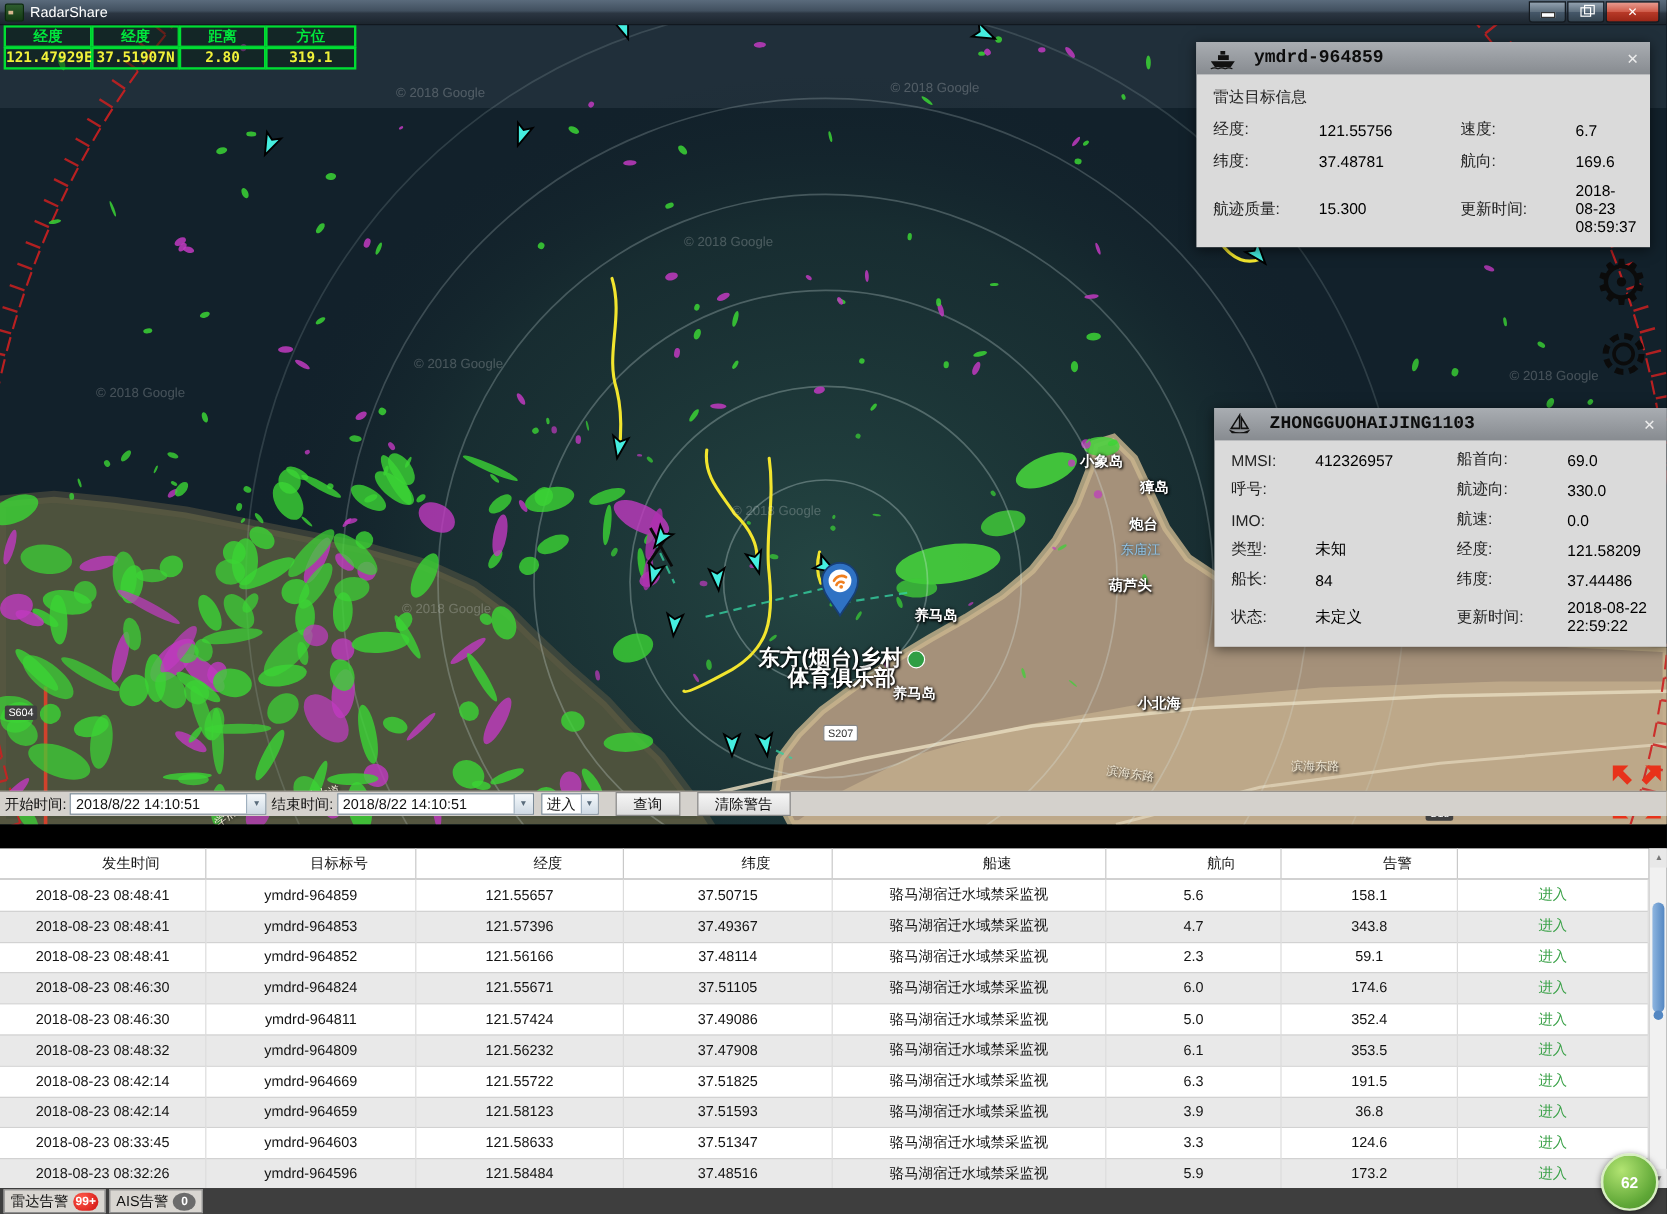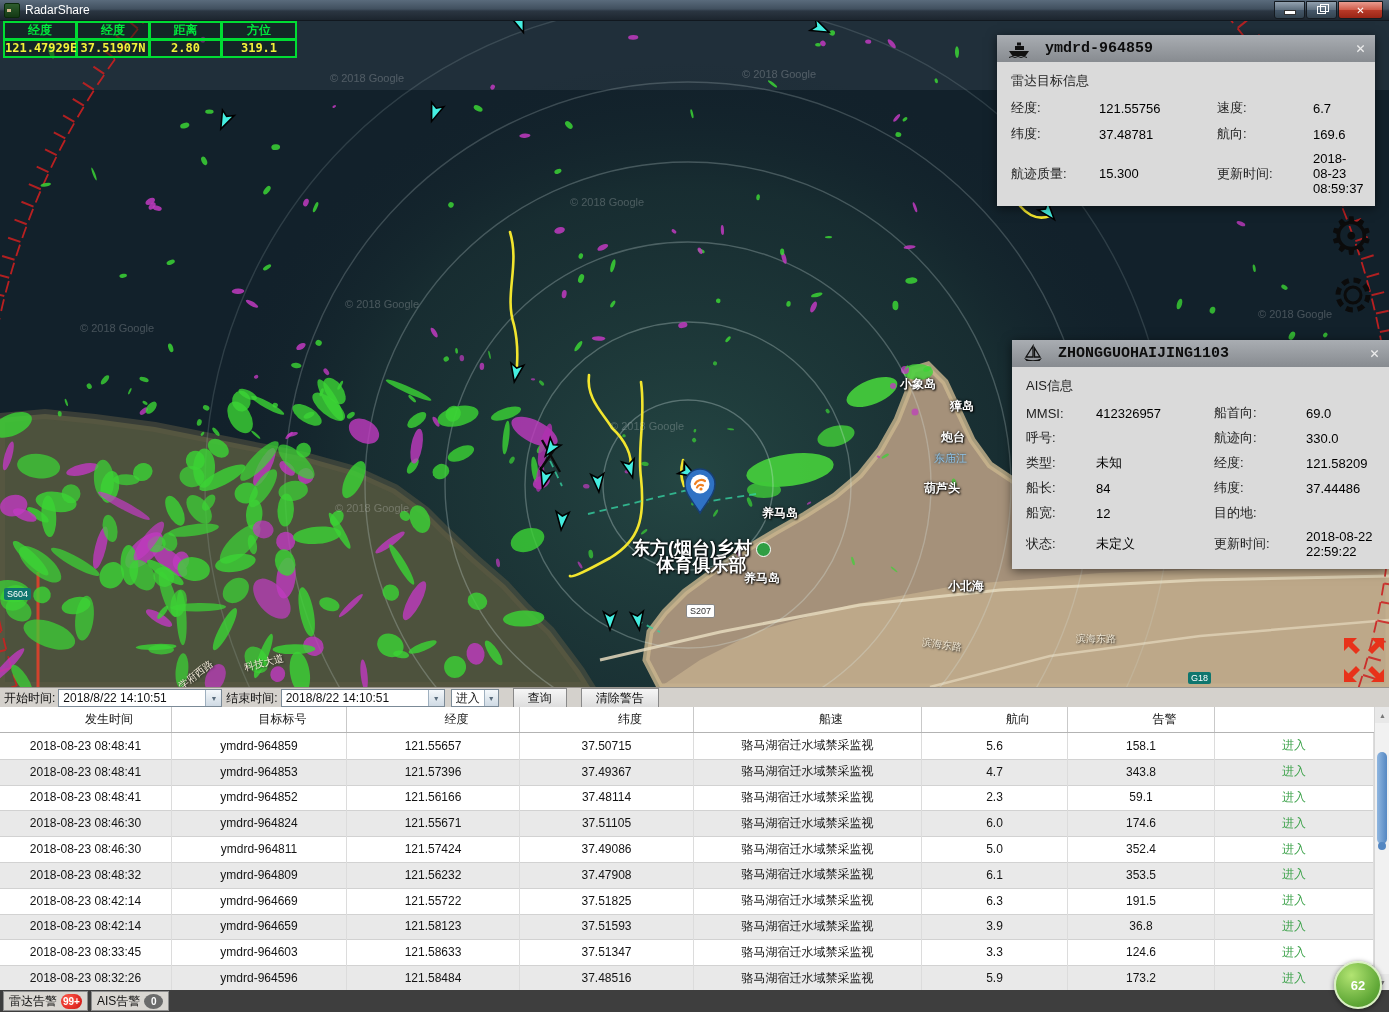--- a/index.html
+++ b/index.html
@@ -21,21 +21,21 @@
   .ico-restore:before{content:"";position:absolute;left:2px;top:-3px;width:7px;height:6px;border:1px solid #fff;}
   
   .map{position:absolute;top:20px;left:0;width:1389px;height:667px;background:#0e1c26;overflow:hidden;}
   .map svg.base{position:absolute;left:0;top:0;}
   .mlabel{position:absolute;white-space:nowrap;pointer-events:none;}
   .place{font-weight:bold;font-size:12px;color:#fff;text-shadow:0 0 3px #000,1px 1px 2px #000;}
   .water{font-size:11px;color:#8fc3e8;text-shadow:0 0 3px #04253a;}
   .roadlbl{font-size:10px;color:#efe7d4;text-shadow:1px 1px 2px #222;}
   .rot8{transform:rotate(8deg);} .rotm12{transform:rotate(-14deg);} .rotm35{transform:rotate(-38deg);}
   .badge-white{font-size:9px;background:#fff;color:#333;border:1px solid #888;border-radius:2px;padding:0 3px;line-height:12px;}
-  .badge-orange{font-size:9px;background:#0f766e;color:#fff;border-radius:2px;padding:0 3px;line-height:12px;}
+  .badge-orange{font-size:9px;background:#404040;color:#fff;border-radius:2px;padding:0 3px;line-height:12px;}
   .wm{font-size:11px;color:rgba(255,255,255,0.22);}
   .club{position:absolute;text-align:center;font-weight:bold;font-size:18px;color:#fff;
         text-shadow:0 0 3px #000,1px 1px 2px #000;line-height:17px;}
   .club .sport{display:inline-block;width:13px;height:13px;border-radius:50%;background:#2f9e44;border:1px solid #fff;
         vertical-align:middle;margin-left:4px;}
   
   .coord{position:absolute;left:4px;top:2px;display:grid;grid-template-columns:73px 73px 72px 75px;z-index:30;}
   .coord div{border:2px solid #00dd33;margin:-1px 0 0 -1px;background:rgba(5,28,16,0.45);
       text-align:center;line-height:15px;height:15px;}
   .coord .h{color:#00e63c;font-weight:bold;font-size:12px;}
@@ -48,21 +48,21 @@
      font-family:"Liberation Mono","DejaVu Sans Mono",monospace;font-weight:bold;font-size:15px;color:#0d0d0d;}
   .popup-title .ticon{margin:0 14px 0 10px;display:flex;}
   .popup-close{margin-left:auto;margin-right:10px;color:#ececec;font-size:15px;font-weight:bold;cursor:default;}
   .popup-body{padding:7px 14px 8px 14px;}
   .section{margin:3px 0 9px 0;color:#222;}
   .prow{display:grid;align-items:center;margin-bottom:8px;}
   .p1 .prow{grid-template-columns:88px 118px 96px 1fr;}
   .p2 .prow{grid-template-columns:70px 118px 92px 1fr;margin-bottom:7px;}
   .plabel{color:#222;} .pval{color:#000;}
   
-  .controls{position:absolute;top:687px;left:0;width:1389px;height:20px;background:#d4d1cc;border-top:1px solid #98948e;
+  .controls{position:absolute;top:659px;left:0;width:1389px;height:20px;background:#d4d1cc;border-top:1px solid #98948e;
      display:flex;align-items:center;font-size:12px;color:#111;z-index:20;}
   .clabel{margin:0 3px 0 4px;white-space:nowrap;}
   .combo{height:16px;background:#fff;border:1px solid #7b8a97;display:flex;align-items:center;font-size:12px;}
   .combo .val{padding:0 4px;white-space:nowrap;font-family:"Liberation Sans","DejaVu Sans",sans-serif;text-align:center;}
   .combo .arrowbox{width:15px;align-self:stretch;margin-left:auto;border-left:1px solid #9fb0bf;
      background:linear-gradient(#f4f8fb,#cfdae4);display:flex;align-items:center;justify-content:center;color:#5a6c7c;font-size:7px;}
   .btn{height:18px;margin-left:14px;padding:0 14px;background:linear-gradient(#f6f6f6,#dddddd);
      border:1px solid #898989;display:flex;align-items:center;font-size:12px;}
   
   .tablewrap{position:absolute;top:707px;left:0;width:1374px;height:283px;background:#fff;z-index:20;font-size:12px;color:#141414;}
@@ -595,50 +595,49 @@
         <svg width="22" height="20" viewBox="0 0 22 20" fill="none" stroke="#111" stroke-width="1.3">
             <path d="M11,2 L11,13 L4,13 Z"></path>
             <path d="M12.5,4 L12.5,13 L18,13 Z"></path>
             <path d="M2,14 Q11,18.5 20,14 L17.5,17 L4.5,17 Z" fill="#111" stroke="none"></path>
           </svg>
       </span>
       <span>ZHONGGUOHAIJING1103</span>
       <span class="popup-close">✕</span>
     </div>
     <div class="popup-body">
-      <div class="section">AIS信息</div>
       <div class="prow">
           <span class="plabel">MMSI:</span>
           <span class="pval">412326957</span>
           <span class="plabel">船首向:</span>
           <span class="pval">69.0</span>
         </div>
       <div class="prow">
           <span class="plabel">呼号:</span>
           <span class="pval"></span>
           <span class="plabel">航迹向:</span>
           <span class="pval">330.0</span>
         </div>
       <div class="prow">
+          <span class="plabel">IMO:</span>
+          <span class="pval"></span>
+          <span class="plabel">航速:</span>
+          <span class="pval">0.0</span>
+        </div>
+      <div class="prow">
           <span class="plabel">类型:</span>
           <span class="pval">未知</span>
           <span class="plabel">经度:</span>
           <span class="pval">121.58209</span>
         </div>
       <div class="prow">
           <span class="plabel">船长:</span>
           <span class="pval">84</span>
           <span class="plabel">纬度:</span>
           <span class="pval">37.44486</span>
-        </div>
-      <div class="prow">
-          <span class="plabel">船宽:</span>
-          <span class="pval">12</span>
-          <span class="plabel">目的地:</span>
-          <span class="pval"></span>
         </div>
       <div class="prow" style="margin-bottom:2px;">
           <span class="plabel">状态:</span>
           <span class="pval">未定义</span>
           <span class="plabel">更新时间:</span>
           <span class="pval">2018-08-22 22:59:22</span>
         </div>
     </div>
   </div>
 </div>

